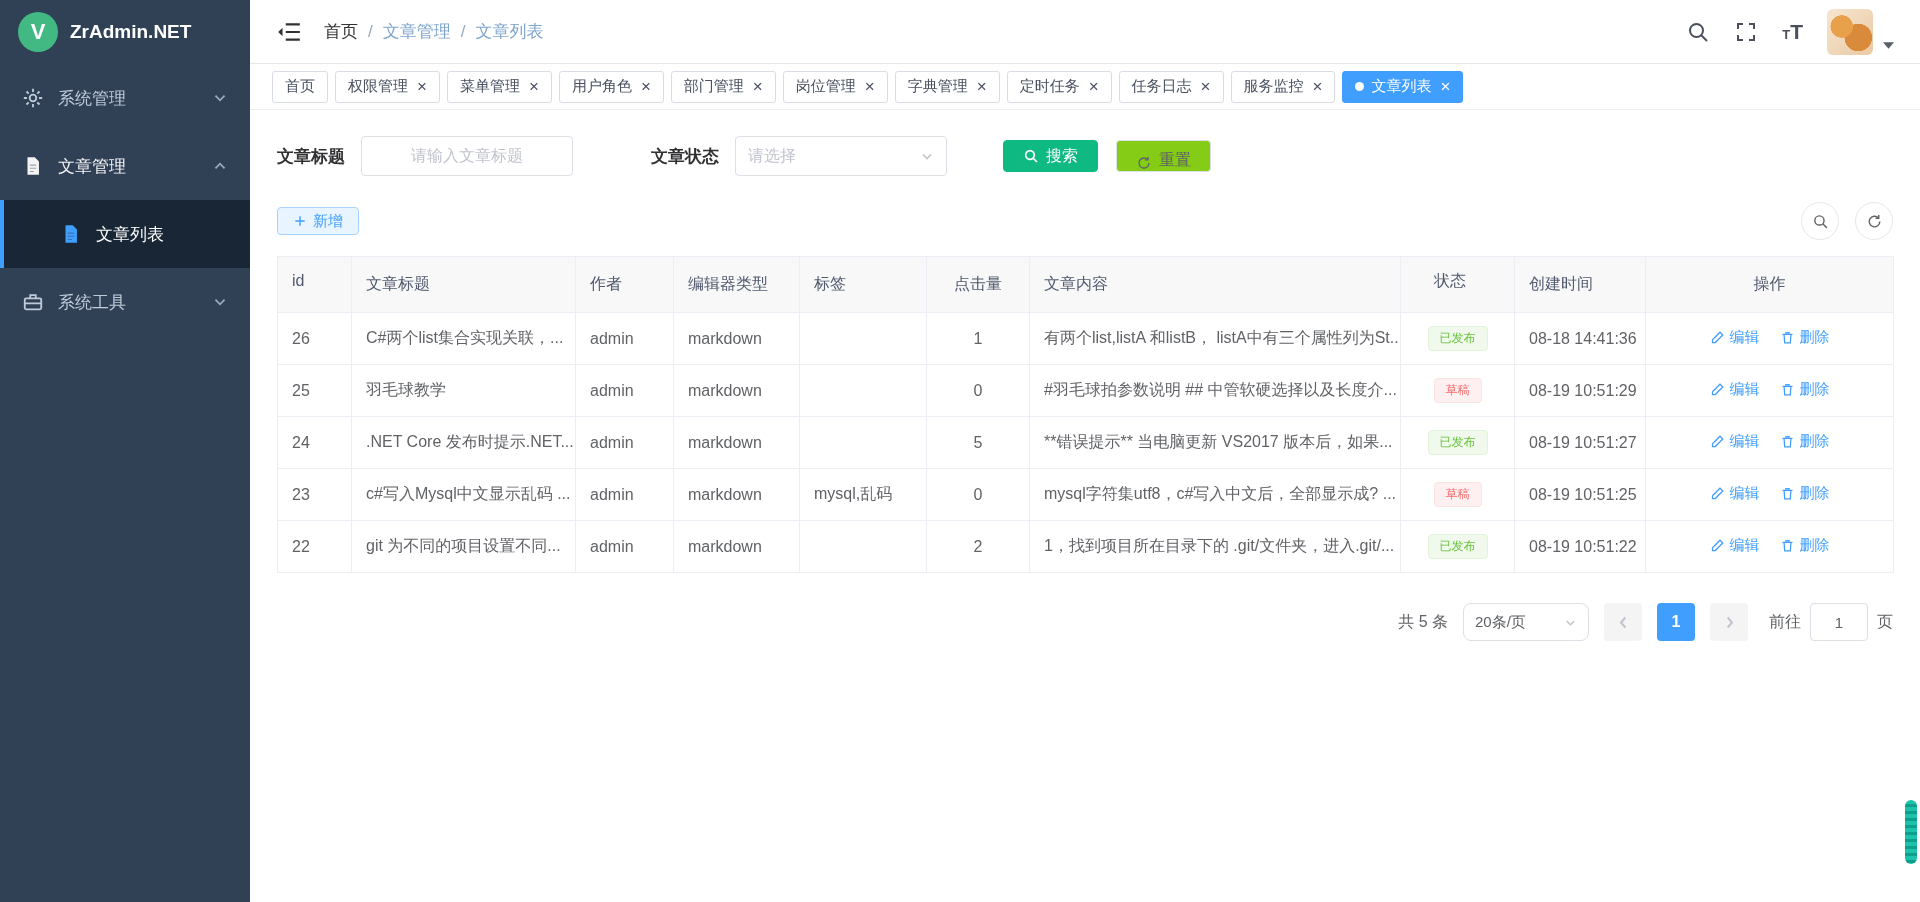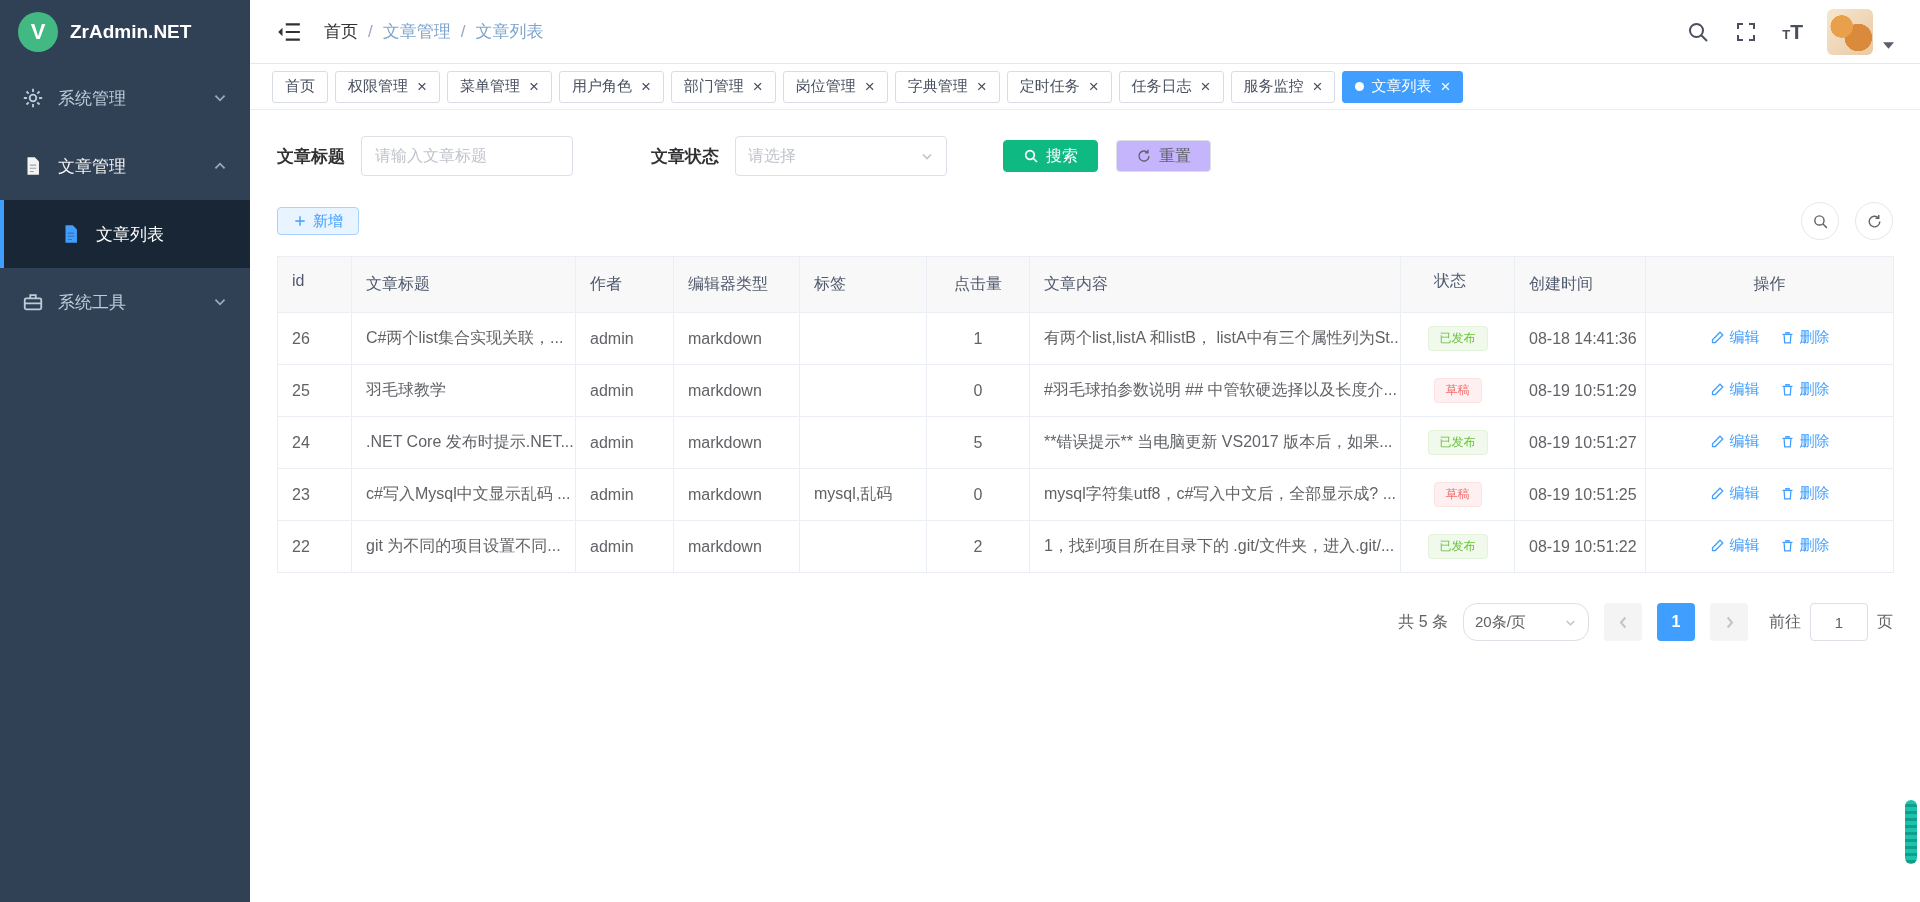--- a/index.html
+++ b/index.html
@@ -58,31 +58,31 @@
   .tag.active { background:#409eff; border-color:#409eff; color:#fff; }
   .tag .dot { width:9px; height:9px; border-radius:50%; background:#fff; }
   .tag-close { font-size:17px; line-height:1; padding-left:2px; }
 
   
   .content { flex:1; padding:26px 27px 17px; position:relative; }
   .filter-row { display:flex; align-items:center; }
   .f-label { font-size:17px; font-weight:bold; color:#303133; margin-right:16px; white-space:nowrap; }
   .f-label2 { margin-left:78px; }
   .el-input { width:212px; height:40px; border:1px solid #dcdfe6; border-radius:4px; padding:0 13px;
-              font-size:16px; color:#606266; font-family:"Liberation Sans",sans-serif; outline:none; }
+              font-size:16px; color:#606266; font-family:"Liberation Sans",sans-serif; outline:none;text-align:center; }
   .el-input::placeholder { color:#c0c4cc; }
   .el-select { width:212px; height:40px; border:1px solid #dcdfe6; border-radius:4px; padding:0 12px;
                display:flex; align-items:center; justify-content:space-between; cursor:pointer; background:#fff; }
   .sel-ph { color:#c0c4cc; font-size:16px; }
   .sel-caret { color:#c0c4cc; display:flex; }
   .btn { height:32px; border-radius:4px; display:inline-flex; align-items:center; gap:7px;
          padding:0 19px; font-size:16px; cursor:pointer; border:1px solid transparent; white-space:nowrap; }
   .btn svg { width:16px; height:16px; }
   .btn-search { background:#0fb982; border-color:#0fb982; color:#fff; margin-left:56px; }
-  .btn-reset { background:#c4b5fd; border-color:#dcdfe6; color:#606266; margin-left:18px; }
+  .btn-reset { background:#84cc16; border-color:#dcdfe6; color:#606266; margin-left:18px;align-items:flex-end; }
 
   .toolbar-row { display:flex; align-items:center; margin-top:26px; }
   .btn-add { height:28px; padding:0 15px; background:#e8f4ff; border:1px solid #a8d3ff; color:#409eff;
              border-radius:4px; font-size:15px; display:inline-flex; align-items:center; gap:6px; cursor:pointer; }
   .btn-add svg { width:14px; height:14px; }
   .tool-icons { margin-left:auto; display:flex; gap:16px; }
   .circle-btn { width:38px; height:38px; border-radius:50%; border:1px solid #e4e7ed; color:#606266;
                 display:flex; align-items:center; justify-content:center; cursor:pointer; background:#fff; }
   .circle-btn svg { width:17px; height:17px; }
 
@@ -102,21 +102,21 @@
   .badge { display:inline-block; padding:4px 11px; border-radius:4px; font-size:12px; line-height:1.25; }
   .badge.success { color:#67c23a; background:#f0f9eb; border:1px solid #e1f3d8; }
   .badge.danger  { color:#f56c6c; background:#fef0f0; border:1px solid #fde2e2; }
   .op { color:#409eff; display:inline-flex; align-items:center; gap:5px; margin:0 10px;
         cursor:pointer; text-decoration:none; font-size:15px; }
   .op svg { width:15px; height:15px; }
 
   
   .pagination { display:flex; align-items:center; justify-content:flex-end; gap:15px; margin-top:30px;
                 font-size:16px; color:#606266; }
-  .pg-size { width:126px; height:38px; border:1px solid #dcdfe6; border-radius:14px; padding:0 11px;
+  .pg-size { width:126px; height:38px; border:1px solid #dcdfe6; border-radius:8px; padding:0 11px;
              display:flex; align-items:center; justify-content:space-between; cursor:pointer; font-size:15px; }
   .pg-btn { width:38px; height:38px; border-radius:4px; background:#f4f4f5; color:#c0c4cc;
             display:flex; align-items:center; justify-content:center; cursor:pointer; }
   .pg-btn svg { width:15px; height:15px; }
   .pg-num { width:38px; height:38px; border-radius:4px; background:#409eff; color:#fff; font-weight:bold;
             display:flex; align-items:center; justify-content:center; cursor:pointer; }
   .pg-goto { display:flex; align-items:center; gap:9px; margin-left:6px; }
   .pg-input { width:58px; height:38px; border:1px solid #dcdfe6; border-radius:4px; text-align:center;
               font-size:15px; color:#606266; outline:none; font-family:"Liberation Sans",sans-serif; }
 

